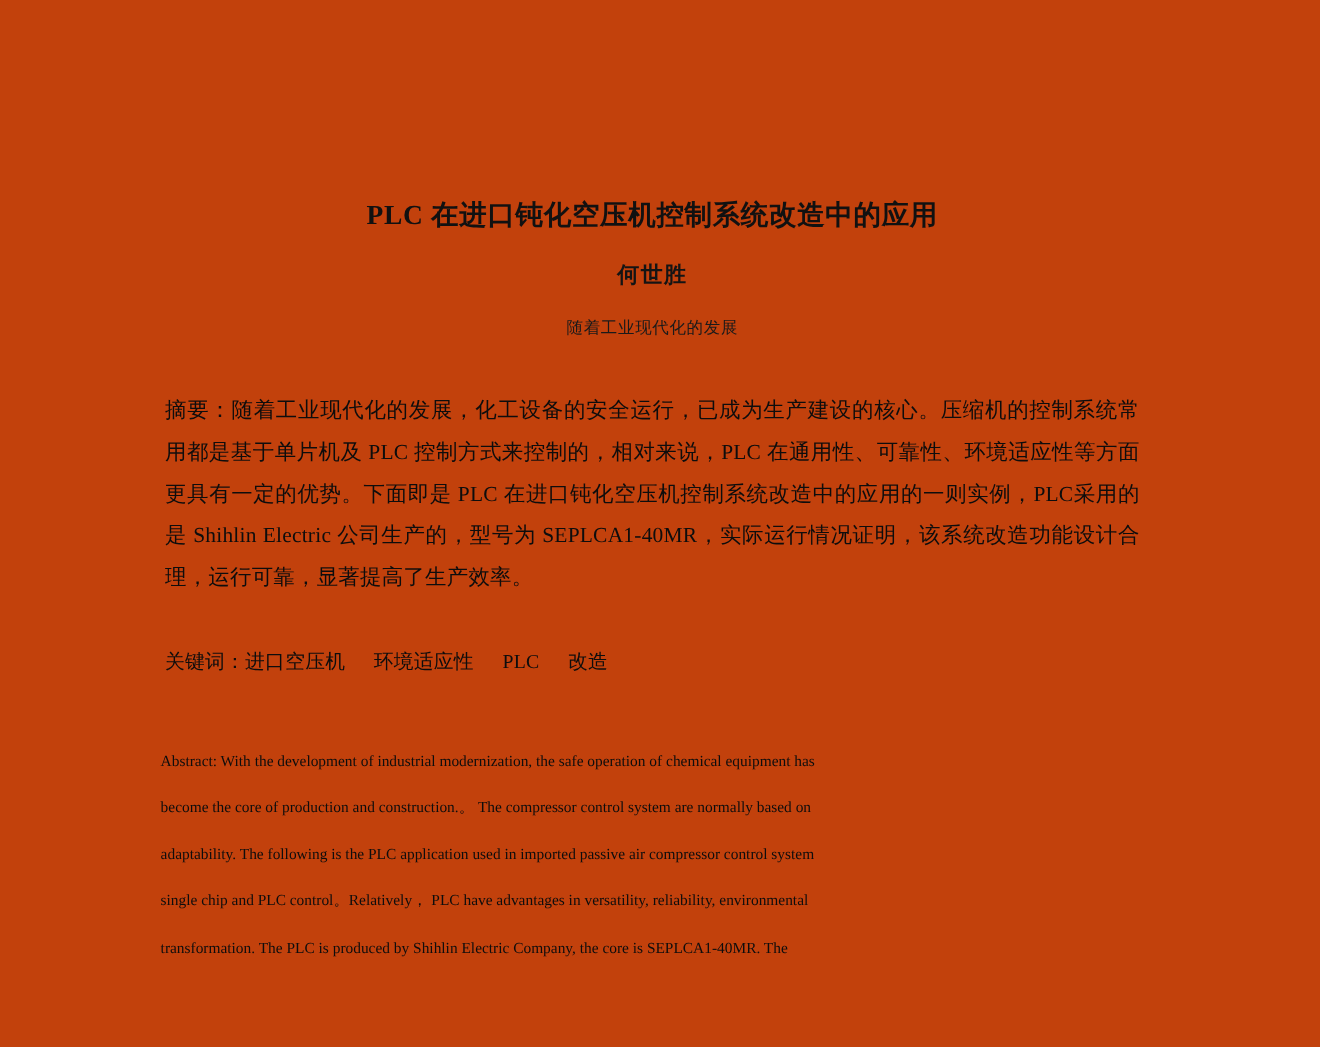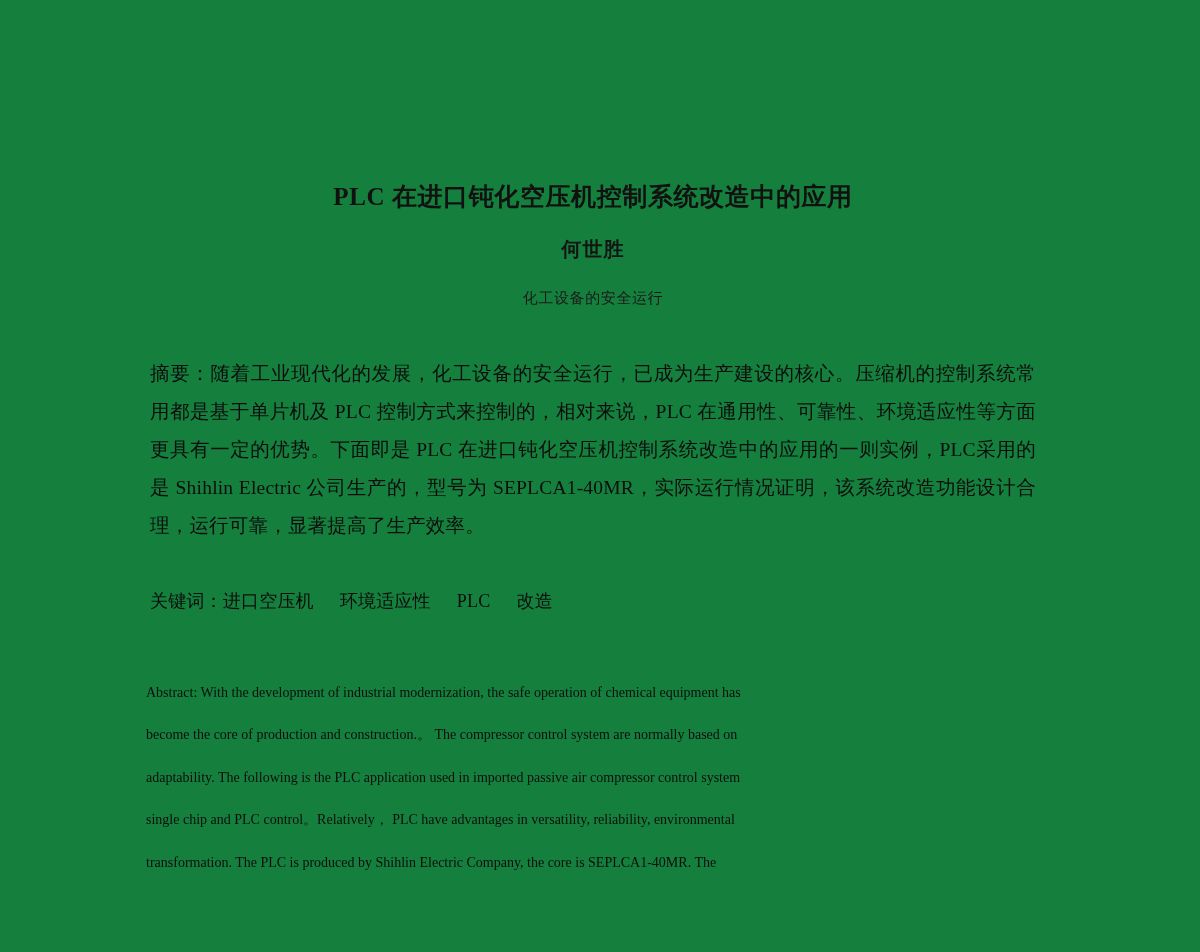--- a/index.html
+++ b/index.html
@@ -17,21 +17,21 @@
     position: relative;
     -webkit-font-smoothing: none;
   }
 
   .page {
     position: absolute;
     top: 0;
     left: 0;
     width: 1200px;
     height: 952px;
-    background: #15803d;
+    background: #c2410c;
   }
 
   
   .content {
     position: absolute;
     left: 150px;
     top: 0;
     width: 886px;
   }
 
@@ -119,21 +119,21 @@
 </style>
 </head>
 <body>
 
 <div class="page">
   <div class="content">
 
     <div class="title-block">
       <h1 class="doc-title">PLC 在进口钝化空压机控制系统改造中的应用</h1>
       <div class="author">何世胜</div>
-      <div class="affiliation">化工设备的安全运行</div>
+      <div class="affiliation">随着工业现代化的发展</div>
     </div>
 
     <div class="cn-abstract">
       <p><span class="label-bold">摘要：</span><span>随着工业现代化的发展，化工设备的安全运行，已成为生产建设的核心。压缩机的控制系统</span><span>常用都是基于单片机及 PLC 控制方式来控制的，相对来说，PLC 在通用性、可靠性、环境适应性等</span><span>方面更具有一定的优势。下面即是 PLC 在进口钝化空压机控制系统改造中的应用的一则实例，PLC</span><span>采用的是 Shihlin Electric 公司生产的，型号为 SEPLCA1-40MR，实际运行情况证明，该系统改造</span><span>功能设计合理，运行可靠，显著提高了生产效率。</span></p>
     </div>
 
     <div class="cn-keywords">
       <span class="label-bold">关键词：</span><span>进口空压机</span><span class="kw-sep"></span><span>环境适应性</span><span class="kw-sep"></span><span>PLC</span><span class="kw-sep"></span><span>改造</span>
     </div>
 

